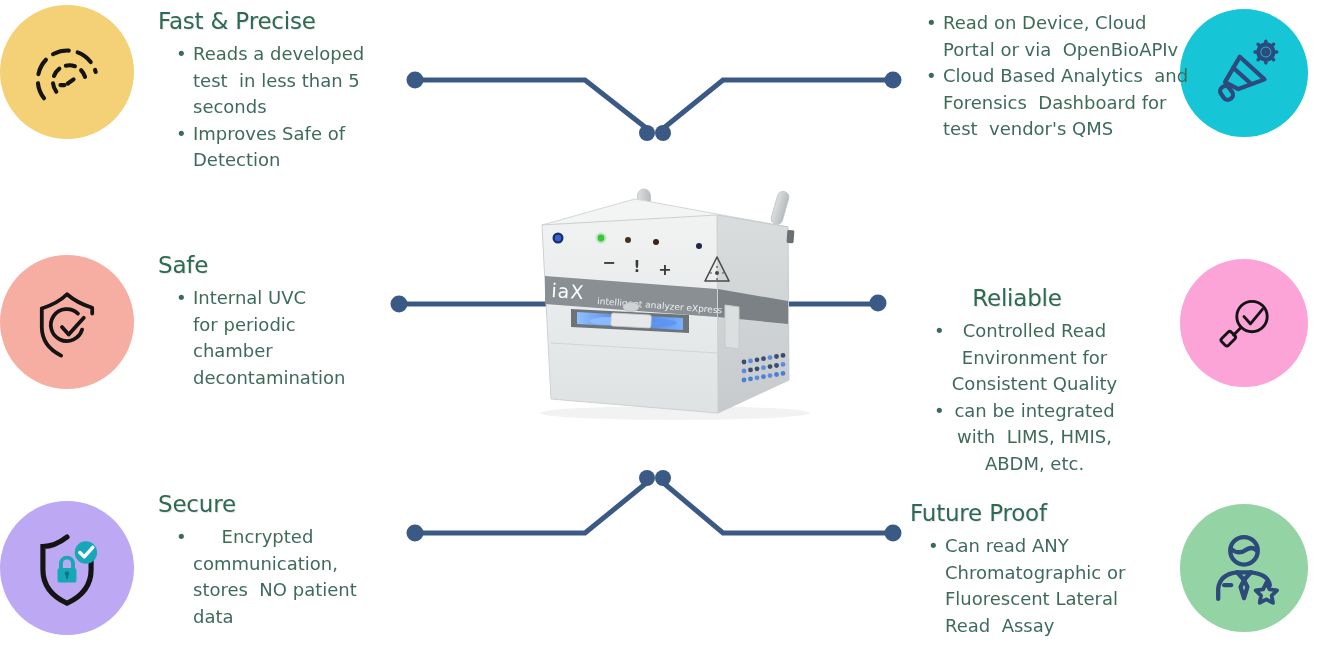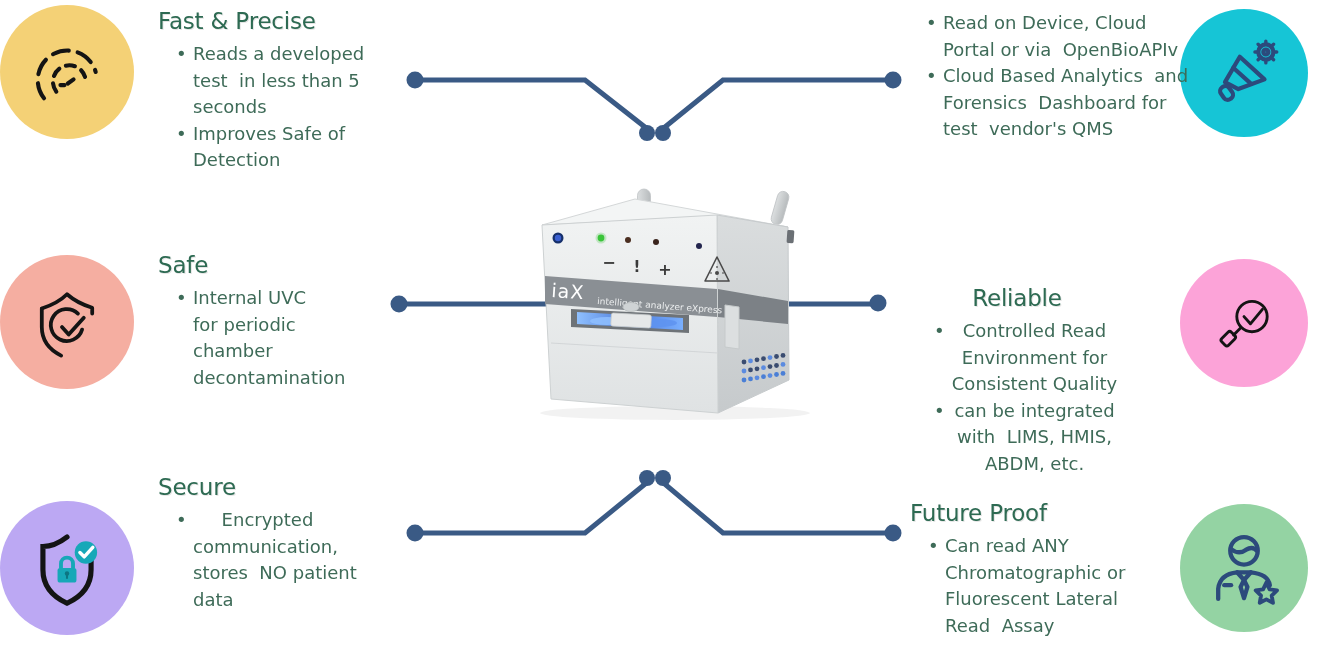--- a/index.html
+++ b/index.html
@@ -34,21 +34,21 @@
   .feature li {
     list-style:none; position:relative; color:#3E6B58;
     font-size:18px; line-height:26.5px; white-space:pre-wrap;
   }
   .feature li::before {
     content:"\2022"; position:absolute; left:-17px; top:0;
     color:#3E6B58; font-size:18px;
   }
   .f-fast     { left:158px; top:8px;   width:212px; }
   .f-safe     { left:158px; top:252px; width:178px; }
-  .f-secure   { left:158px; top:474px; width:202px; }
+  .f-secure   { left:158px; top:491px; width:202px; }
   .f-cloud    { left:908px; top:10px;  width:282px; }
   .f-reliable { left:916px; top:285px; width:202px;text-align:center; }
   .f-future   { left:910px; top:500px; width:224px; }
 </style>
 </head>
 <body>
 
 <div id="stage">
 
   <svg id="connectors" width="1320" height="666" viewBox="0 0 1320 666">

